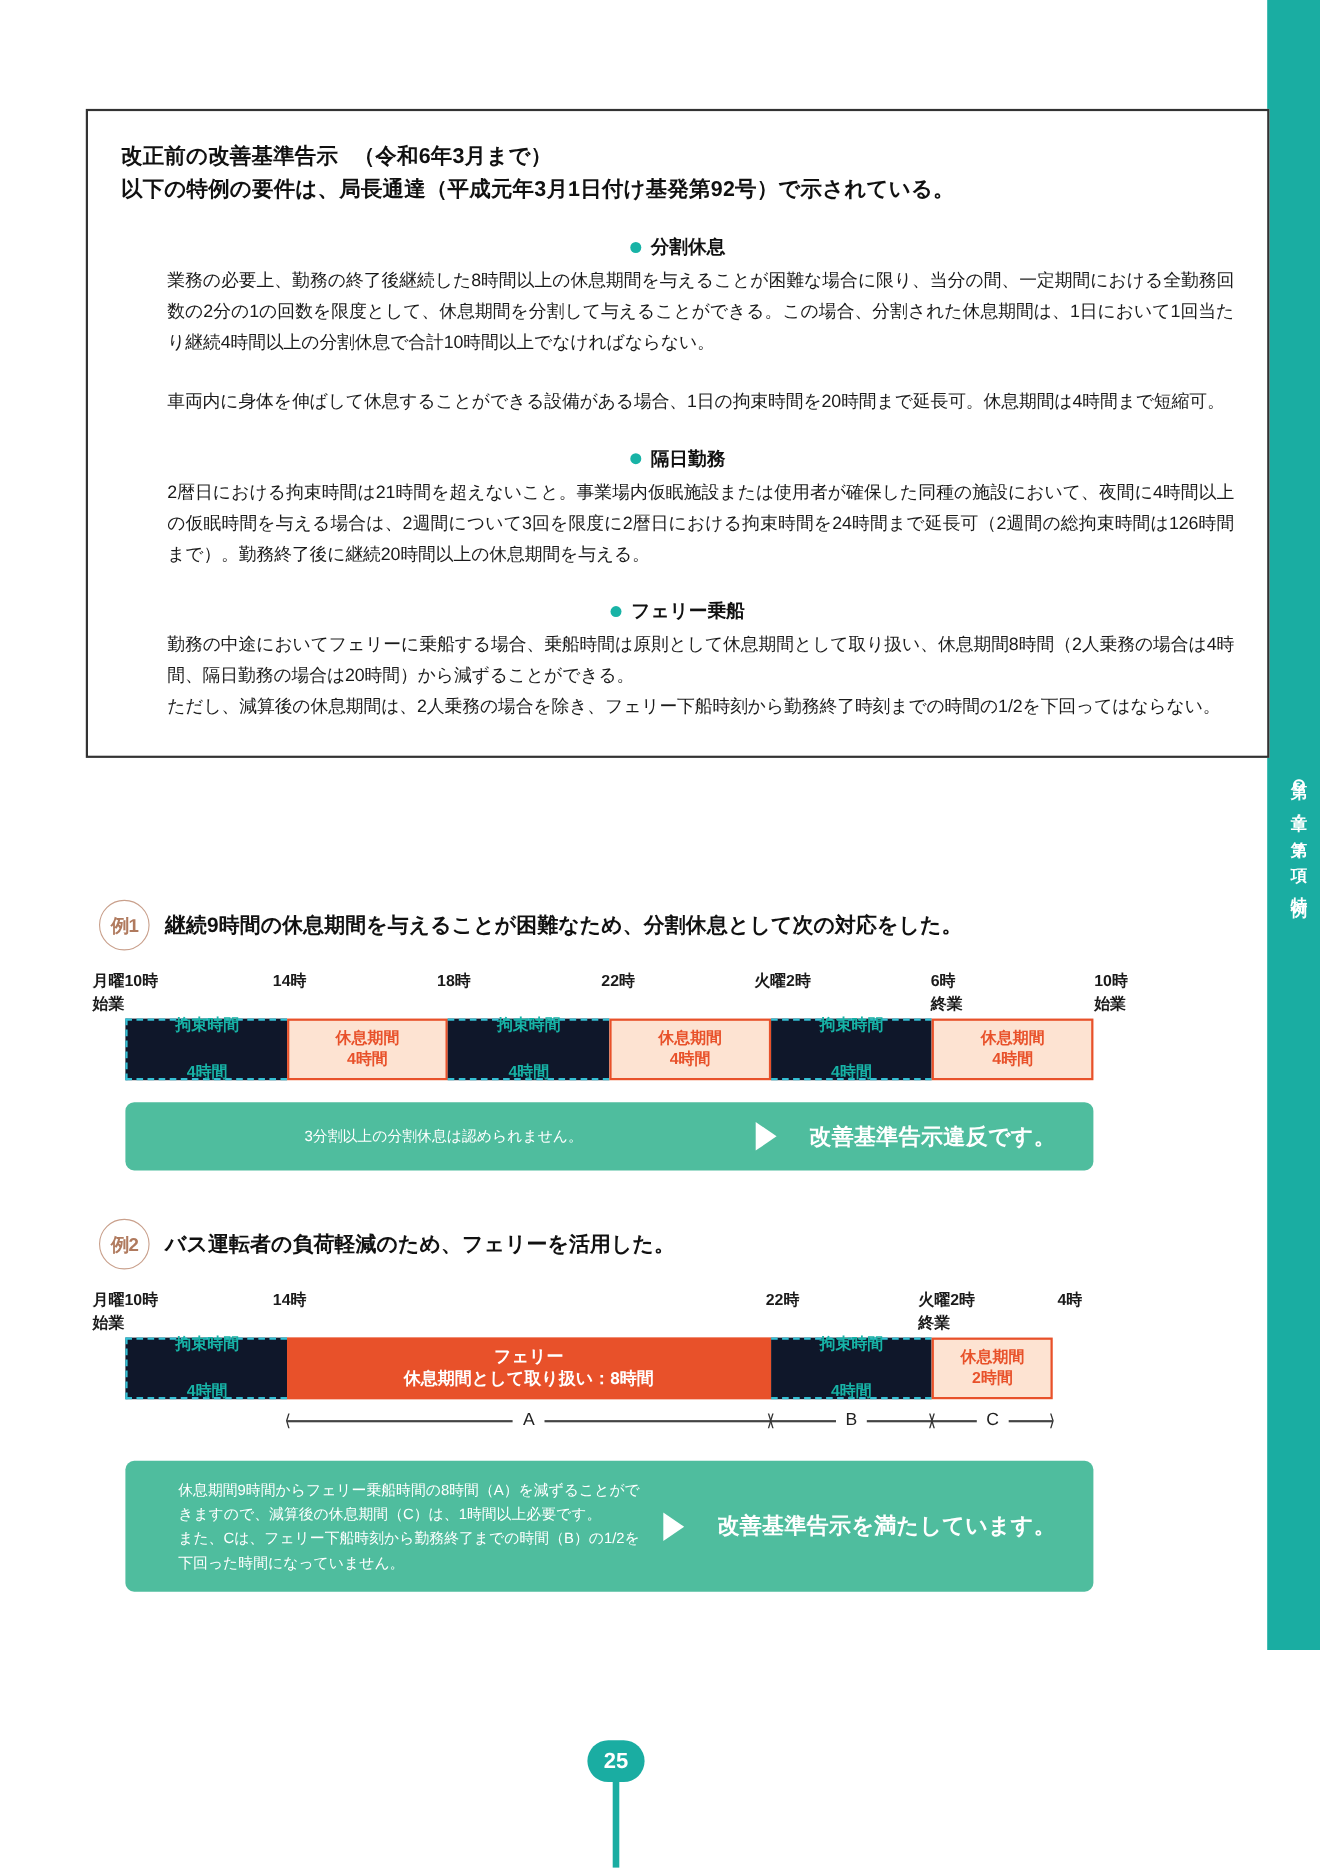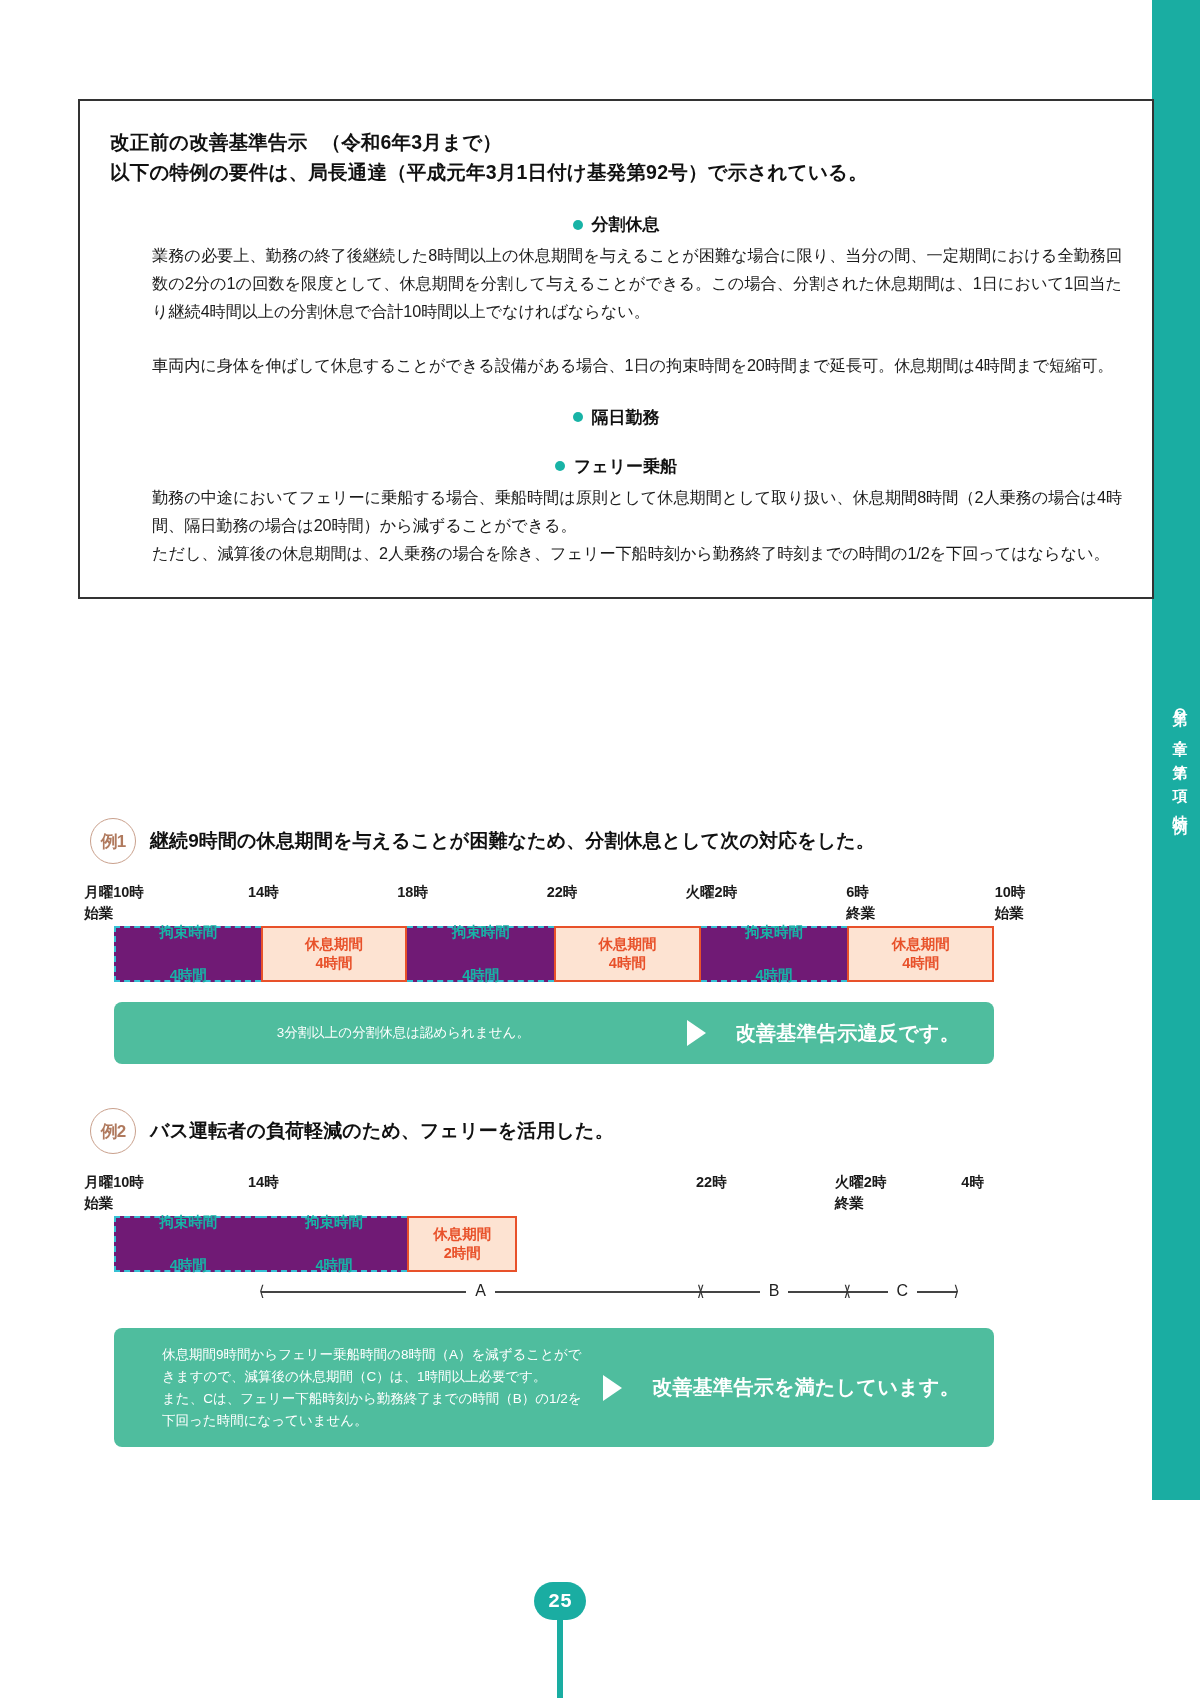--- a/index.html
+++ b/index.html
@@ -117,21 +117,21 @@
   .seg {
     display: flex; flex-direction: column;
     align-items: center; justify-content: center;
     font-size: 14.5px; font-weight: bold; line-height: 1.3;
     position: relative;
   }
   .seg.work {
     color: #17b3a6;
     border-top: 2px dashed #35c0d4;
     border-bottom: 2px dashed #35c0d4;
-    background: #701a75;
+    background: #0f172a;
     gap: 24px;
   }
   .seg.work.first { border-left: 2px dashed #35c0d4; }
   .seg.rest {
     color: #e8512a;
     background: #fde3d2;
     border: 2px solid #e8512a;
   }
   .seg.ferry {
     color: #ffffff;
@@ -206,21 +206,21 @@
   }
   #page-stem {
     position: absolute; left: 557px; bottom: 0;
     width: 6px; height: 92px; background: #1aada2;
   }
   #page-num {
     position: absolute; left: 534px; bottom: 78px;
     width: 52px; height: 38px; border-radius: 19px;
     background: #1aada2; color: #ffffff;
     font-size: 20px; font-weight: bold;
-    display: flex; align-items: center; justify-content: center; font-family: Liberation Mono, monospace;
+    display: flex; align-items: center; justify-content: center;
   }
 </style>
 </head>
 <body>
 
 <div id="side-tab">
   <div id="side-tab-label">第❸章：第７項　特例</div>
 </div>
 
 <div id="rule-box">
@@ -239,20 +239,21 @@
 
   <div class="rule-group">
     <div class="rule-body">車両内に身体を伸ばして休息することができる設備がある場合、1日の拘束時間を20時間まで延長可。休息期間は4時間まで短縮可。</div>
   </div>
 
   <div class="rule-group">
     <div class="rule-head">
       <span class="bullet-dot"></span>
       <span>隔日勤務</span>
     </div>
+    <div class="rule-body">2暦日における拘束時間は21時間を超えないこと。事業場内仮眠施設または使用者が確保した同種の施設において、夜間に4時間以上の仮眠時間を与える場合は、2週間について3回を限度に2暦日における拘束時間を24時間まで延長可（2週間の総拘束時間は126時間まで）。勤務終了後に継続20時間以上の休息期間を与える。</div>
   </div>
 
   <div class="rule-group">
     <div class="rule-head">
       <span class="bullet-dot"></span>
       <span>フェリー乗船</span>
     </div>
     <div class="rule-body" style="white-space:pre-line">勤務の中途においてフェリーに乗船する場合、乗船時間は原則として休息期間として取り扱い、休息期間8時間（2人乗務の場合は4時間、隔日勤務の場合は20時間）から減ずることができる。
 ただし、減算後の休息期間は、2人乗務の場合を除き、フェリー下船時刻から勤務終了時刻までの時間の1/2を下回ってはならない。</div>
   </div>
@@ -318,20 +319,24 @@
         <div class="tl-tick" style="left: 16.67%;"><span>14時</span></div>
         <div class="tl-tick" style="left: 66.67%;"><span>22時</span></div>
         <div class="tl-tick" style="left: 83.33%;"><span>火曜2時</span><span class="sub">終業</span></div>
         <div class="tl-tick" style="left: 95.83%;"><span>4時</span></div>
       </div>
     <div class="tl-bars" id="bars-2">
         <div class="seg work first" style="width: 16.67%;">
           <div class="l1">拘束時間</div>
           <div class="l2">4時間</div>
         </div>
+        <div class="seg ferry" style="width: 50%;">
+          <div class="l1">フェリー</div>
+          <div class="l2">休息期間として取り扱い：8時間</div>
+        </div>
         <div class="seg work" style="width: 16.66%;">
           <div class="l1">拘束時間</div>
           <div class="l2">4時間</div>
         </div>
         <div class="seg rest" style="width: 12.5%;">
           <div class="l1">休息期間</div>
           <div class="l2">2時間</div>
         </div>
       </div>
     <div class="abc-row" id="abc-2">

